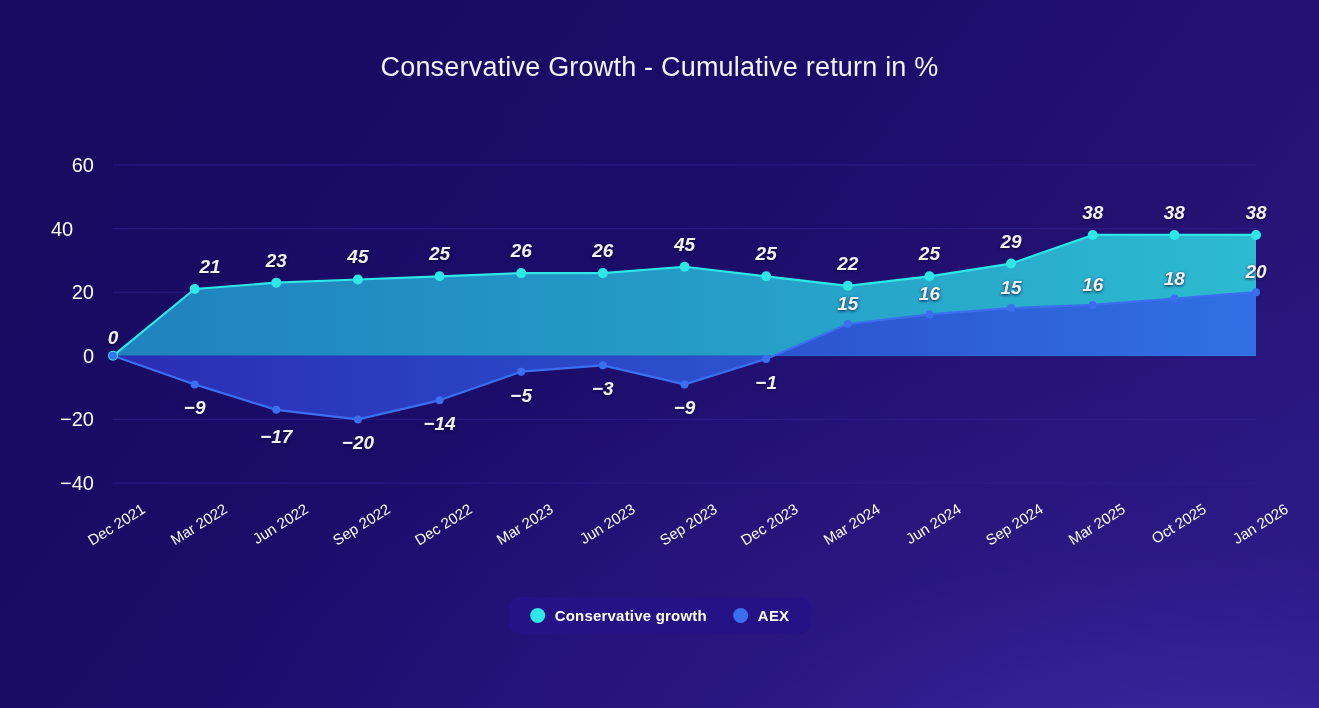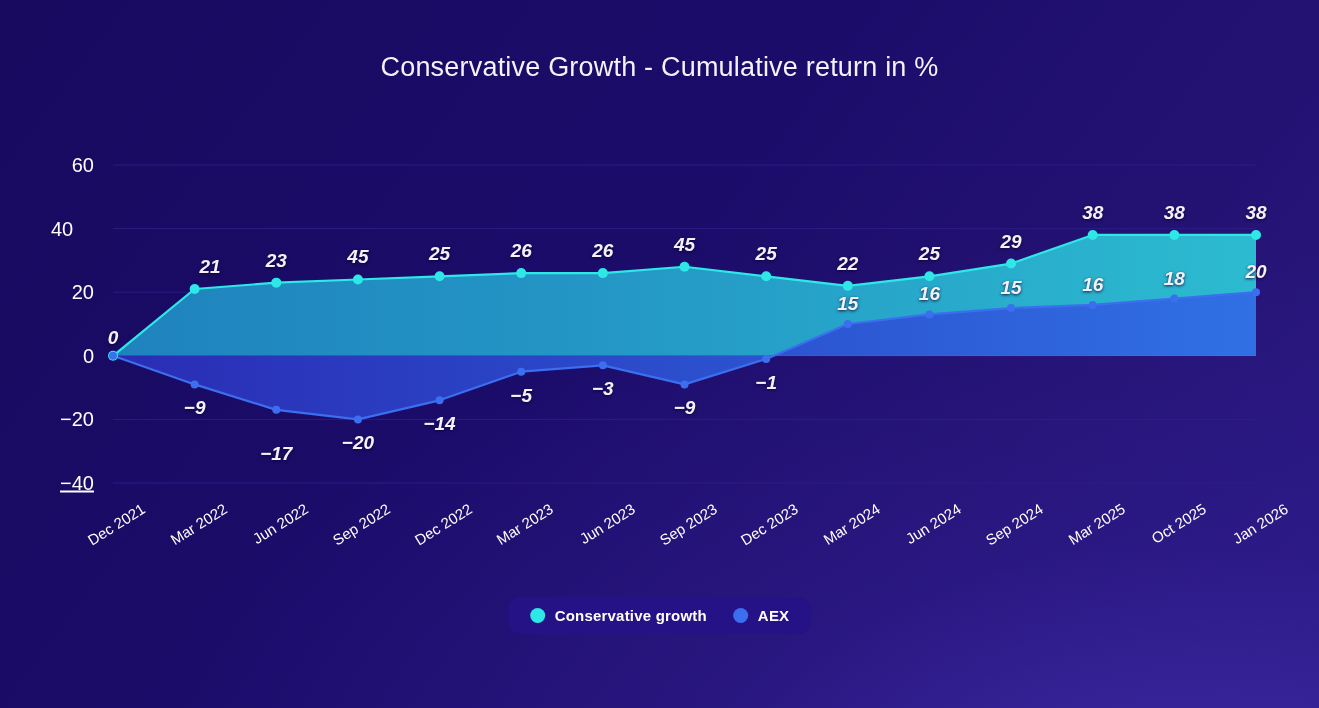--- a/index.html
+++ b/index.html
@@ -168,21 +168,21 @@
         <circle cx="1256" cy="292.2" r="4" fill="#3b6fef"></circle>
       </g>
   </svg>
 
   <div id="ytick-layer">
       <div class="ytick-label" style="left: 30px; top: 165px;">60</div>
       <div class="ytick-label" style="left: 30px; top: 228.6px; text-align: center;">40</div>
       <div class="ytick-label" style="left: 30px; top: 292.2px;">20</div>
       <div class="ytick-label" style="left: 30px; top: 355.8px;">0</div>
       <div class="ytick-label" style="left: 30px; top: 419.4px;">−20</div>
-      <div class="ytick-label" style="left: 30px; top: 483px; text-decoration: underline;">−40</div>
+      <div class="ytick-label" style="left: 30px; top: 483px;">−40</div>
     </div>
   <div id="xtick-layer">
       <div class="xtick-label" style="left: -11px; top: 500px; width: 150px;">Dec 2021</div>
       <div class="xtick-label" style="left: 70.6429px; top: 500px; width: 150px;">Mar 2022</div>
       <div class="xtick-label" style="left: 152.286px; top: 500px; width: 150px;">Jun 2022</div>
       <div class="xtick-label" style="left: 233.929px; top: 500px; width: 150px;">Sep 2022</div>
       <div class="xtick-label" style="left: 315.571px; top: 500px; width: 150px;">Dec 2022</div>
       <div class="xtick-label" style="left: 397.214px; top: 500px; width: 150px;">Mar 2023</div>
       <div class="xtick-label" style="left: 478.857px; top: 500px; width: 150px;">Jun 2023</div>
       <div class="xtick-label" style="left: 560.5px; top: 500px; width: 150px;">Sep 2023</div>
@@ -204,21 +204,21 @@
       <div class="pt-label" style="left: 602.857px; top: 251.12px;">26</div>
       <div class="pt-label" style="left: 684.5px; top: 244.76px;">45</div>
       <div class="pt-label" style="left: 766.143px; top: 254.3px;">25</div>
       <div class="pt-label" style="left: 847.786px; top: 263.84px;">22</div>
       <div class="pt-label" style="left: 929.429px; top: 254.3px;">25</div>
       <div class="pt-label" style="left: 1011.07px; top: 241.58px;">29</div>
       <div class="pt-label" style="left: 1092.71px; top: 212.96px;">38</div>
       <div class="pt-label" style="left: 1174.36px; top: 212.96px;">38</div>
       <div class="pt-label" style="left: 1256px; top: 212.96px;">38</div>
       <div class="pt-label" style="left: 194.643px; top: 408.42px;">−9</div>
-      <div class="pt-label" style="left: 276.286px; top: 454px;">−17</div>
+      <div class="pt-label" style="left: 276.286px; top: 437px;">−17</div>
       <div class="pt-label" style="left: 357.929px; top: 443.4px;">−20</div>
       <div class="pt-label" style="left: 439.571px; top: 424.32px; text-align: right;">−14</div>
       <div class="pt-label" style="left: 521.214px; top: 395.7px;">−5</div>
       <div class="pt-label" style="left: 602.857px; top: 389.34px;">−3</div>
       <div class="pt-label" style="left: 684.5px; top: 408.42px;">−9</div>
       <div class="pt-label" style="left: 766.143px; top: 382.98px;">−1</div>
       <div class="pt-label" style="left: 847.786px; top: 304px;">15</div>
       <div class="pt-label" style="left: 929.429px; top: 294.46px;">16</div>
       <div class="pt-label" style="left: 1011.07px; top: 288.1px;">15</div>
       <div class="pt-label" style="left: 1092.71px; top: 284.92px;">16</div>

